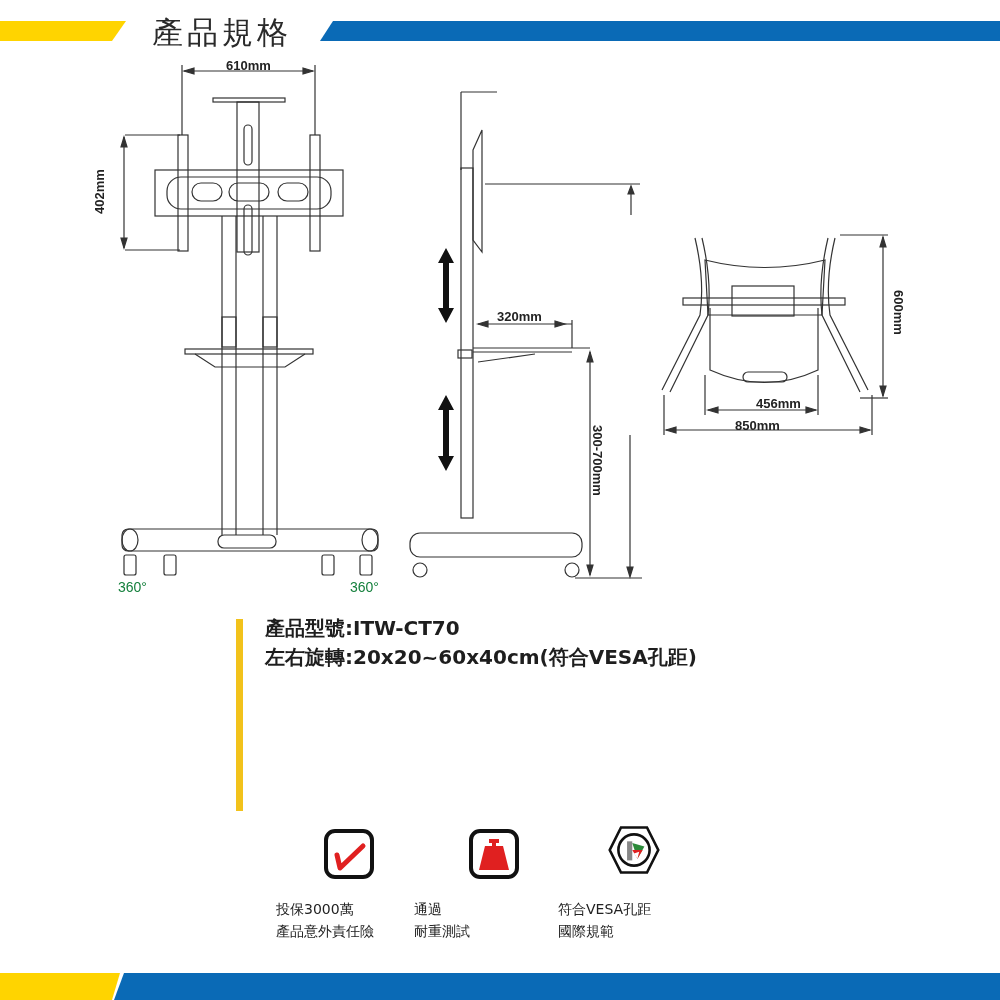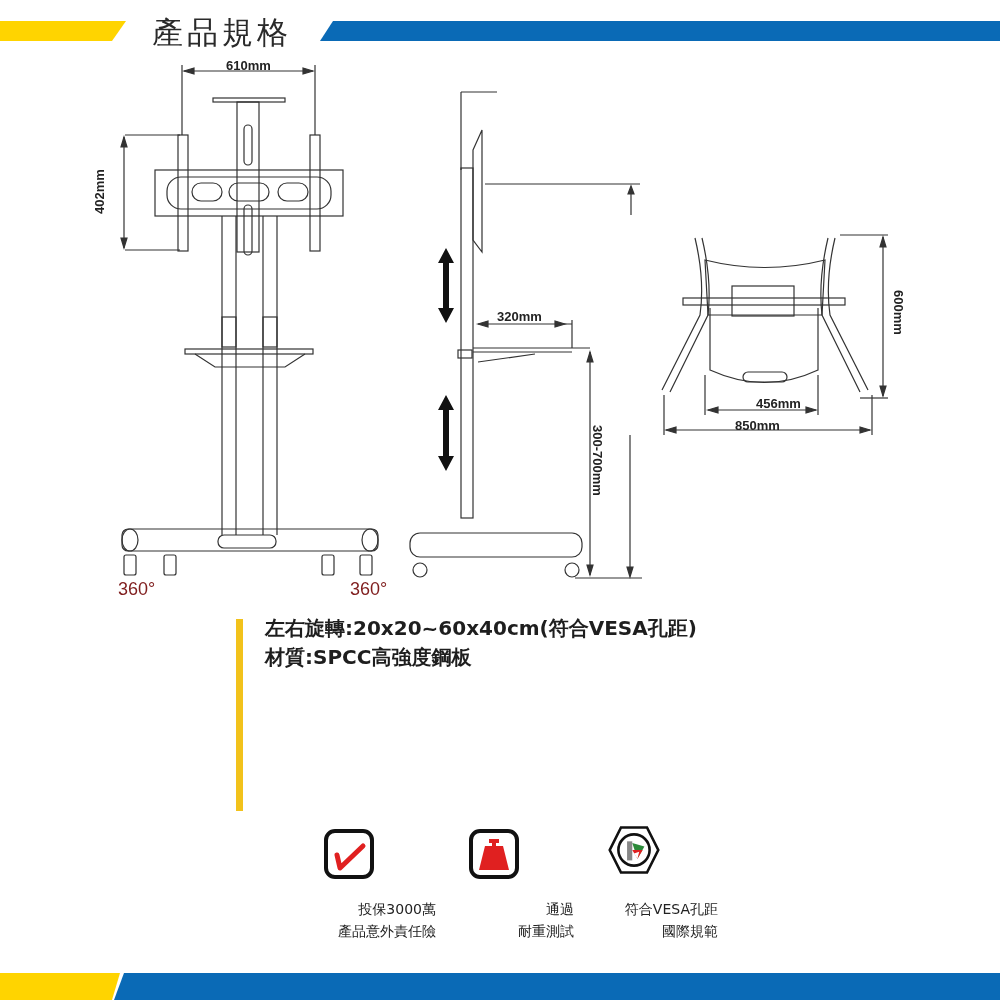--- a/index.html
+++ b/index.html
@@ -1,24 +1,24 @@
 <!DOCTYPE html>
 <html><head>
 <meta charset="utf-8">
 <style>
   html, body { margin:0; padding:0; background:#fff; }
   body { width:1000px; height:1000px; position:relative; overflow:hidden; font-family:"DejaVu Sans", sans-serif; color:#1a1a1a; }
   .abs { position:absolute; }
   .title { left:152px; top:12px; font-size:31px; letter-spacing:4px; color:#2a2a2a; font-weight:400; }
   .dim { font-family:"Liberation Sans", sans-serif; font-weight:bold; font-size:13px; color:#222; }
-  .deg { font-family:"Liberation Sans", sans-serif; font-size:18px; color:#7f1d1d; }
+  .deg { font-family:"Liberation Sans", sans-serif; font-size:14px; color:#15803d; }
   .specs { left:265px; top:614px; font-size:20px; line-height:29px; font-weight:bold; color:#1e1e1e; }
   .specs div { white-space:nowrap; }
   .spec-bar { left:236px; top:619px; width:7px; height:192px; background:#f2c21b; }
-  .cap { font-size:14px; line-height:22px; text-align:right; color:#222; width:160px; }
+  .cap { font-size:14px; line-height:22px; text-align:left; color:#222; width:160px; }
   .icon-box { width:52px; height:52px; }
 </style>
 </head>
 <body>
 
 <svg class="abs" style="left:0;top:0" width="1000" height="60">
   <polygon points="0,21 126,21 112,41 0,41" fill="#ffd400"></polygon>
   <polygon points="333,21 1000,21 1000,41 320,41" fill="#0a6ab6"></polygon>
 </svg>
 <div class="abs title">產品規格</div>
@@ -139,22 +139,22 @@
   <line x1="233" y1="17" x2="233" y2="176"></line>
   <polygon points="233,17 230,27 236,27" fill="#333"></polygon>
     <polygon points="233,176 230,166 236,166" fill="#333"></polygon>
 </svg>
 <div class="abs dim" style="left:756px;top:396px">456mm</div>
 <div class="abs dim" style="left:735px;top:418px">850mm</div>
 <div class="abs dim" style="left:906px;top:290px;transform:rotate(90deg);transform-origin:left top;">600mm</div>
 
 <div class="abs spec-bar"></div>
 <div class="abs specs">
+  <div>產品型號:ITW-CT70</div>
   <div>左右旋轉:20x20~60x40cm(符合VESA孔距)</div>
-  <div>材質:SPCC高強度鋼板</div>
 </div>
 
 <svg class="abs icon-box" style="left:323px;top:828px" viewBox="0 0 52 52">
   <rect x="3" y="3" width="46" height="46" rx="9" fill="#fff" stroke="#111" stroke-width="4"></rect>
   <path d="M14,27 L17,40 L40,18" fill="none" stroke="#e02020" stroke-width="5" stroke-linecap="round" stroke-linejoin="round"></path>
 </svg>
 <svg class="abs icon-box" style="left:468px;top:828px" viewBox="0 0 52 52">
   <rect x="3" y="3" width="46" height="46" rx="9" fill="#fff" stroke="#111" stroke-width="4"></rect>
   <rect x="21" y="11" width="10" height="4" fill="#e02020"></rect>
     <rect x="24" y="14" width="4" height="4" fill="#e02020"></rect>

